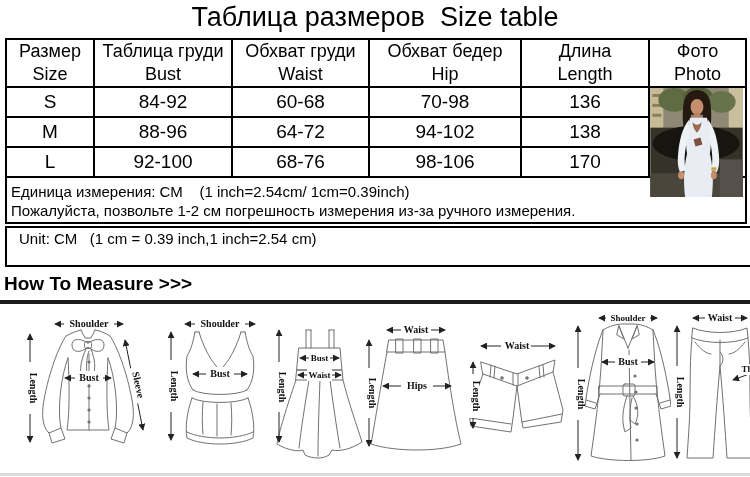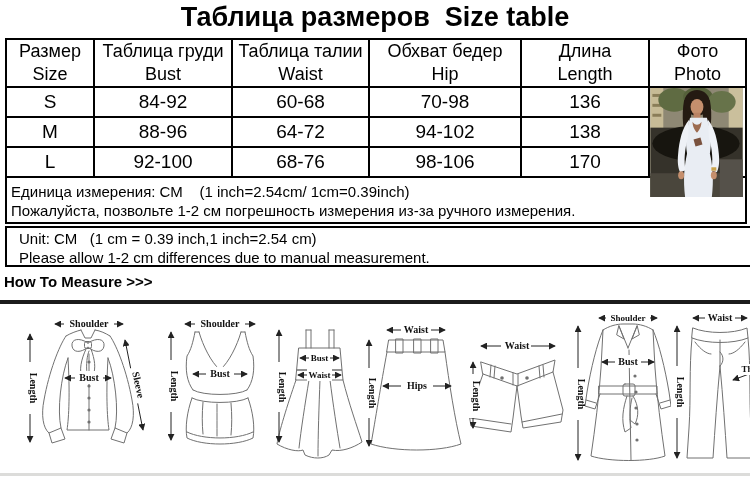--- a/index.html
+++ b/index.html
@@ -1,28 +1,28 @@
 <!DOCTYPE html>
 <html><head>
 <meta charset="utf-8">
 <style>
   html,body{margin:0;padding:0;background:#fff;}
   .page{position:relative;width:750px;height:477px;background:#fff;overflow:hidden;
         font-family:"Liberation Sans",sans-serif;color:#000;}
   .pre{white-space:pre;}
-  .title{position:absolute;top:2px;left:0;width:100%;text-align:center;font-size:27px;font-weight:700;}
+  .title{position:absolute;top:2px;left:0;width:100%;text-align:center;font-size:27px;font-weight:400;}
   table.size{position:absolute;left:5px;top:38px;border-collapse:collapse;table-layout:fixed;}
   table.size th,table.size td{border:2px solid #000;text-align:center;padding:0;font-weight:normal;overflow:hidden;}
   table.size th{font-size:18px;line-height:23px;height:46px;}
   table.size td.val{font-size:19px;height:28px;}
   tr.noterow td{text-align:left;height:40px;vertical-align:top;padding:4px 0 0 4px;}
   .noteline{font-size:15px;line-height:19px;white-space:pre;}
   .photo{position:absolute;left:650px;top:88px;width:93px;height:109px;z-index:3;display:block;}
   .enbox{position:absolute;left:5px;top:226px;width:732px;height:36px;border:2px solid #000;padding:1px 0 0 12px;}
-  .htm-head{position:absolute;left:4px;top:273px;font-size:15px;font-weight:bold;}
+  .htm-head{position:absolute;left:4px;top:273px;font-size:19px;font-weight:bold;}
   .rule{position:absolute;left:0;top:300px;width:750px;height:4px;background:#1c1c1c;}
   .bottom-edge{position:absolute;left:0;top:473px;width:750px;height:3px;background:#dcdcda;}
   .diagrams{position:absolute;left:17px;top:306px;width:750px;height:171px;}
   .diagrams svg{position:absolute;overflow:visible;}
   .g{fill:none;stroke:#717171;stroke-width:1;stroke-linejoin:round;stroke-linecap:round;}
   .gf{fill:#717171;stroke:none;}
   .arr{stroke:#222;stroke-width:1;}
   .lbl{font-family:"Liberation Serif",serif;font-weight:bold;font-size:10px;fill:#111;}
   .lbl9{font-size:9px;}
   .wbg{fill:#fff;}
@@ -55,21 +55,21 @@
         <tr>
       <th>
             <div>Размер</div>
             <div>Size</div>
           </th>
       <th>
             <div>Таблица груди</div>
             <div>Bust</div>
           </th>
       <th>
-            <div>Таблица талии</div>
+            <div>Обхват груди</div>
             <div>Waist</div>
           </th>
       <th>
             <div>Обхват бедер</div>
             <div>Hip</div>
           </th>
       <th>
             <div>Длина</div>
             <div>Length</div>
           </th>
@@ -138,21 +138,20 @@
       <ellipse cx="31" cy="88" rx="3" ry="4" fill="#c58f6d"></ellipse>
       <ellipse cx="64" cy="88" rx="3" ry="4" fill="#c58f6d"></ellipse>
       <path d="M42.5,34 C44.5,38 49.5,38 51.5,34 C51.5,41 47,45 47,45 C47,45 42.5,41 42.5,34 Z" fill="#9c6b50"></path>
       <path d="M43.5,52 L50.5,50 52.5,57 45.5,59 Z" fill="#7a523e"></path>
       <rect x="61.5" y="80" width="5" height="3.5" fill="#c9a24a"></rect>
     </g>
   </svg>
 
   <div class="enbox">
     <div class="noteline">Unit: CM   (1 cm = 0.39 inch,1 inch=2.54 cm)</div>
-    <div class="noteline">Please allow 1-2 cm differences due to manual measurement.</div>
   </div>
 
   <div class="htm-head">How To Measure &gt;&gt;&gt;</div>
   <div class="rule"></div>
 
   <div class="diagrams">
 
     <svg style="left:2px;top:6px" width="138" height="160" viewBox="0 0 138 160">
       <line class="arr" x1="36" y1="12" x2="104" y2="12" marker-start="url(#ah)" marker-end="url(#ah)"></line>
       <rect class="wbg" x="45" y="5" width="50" height="13"></rect>

